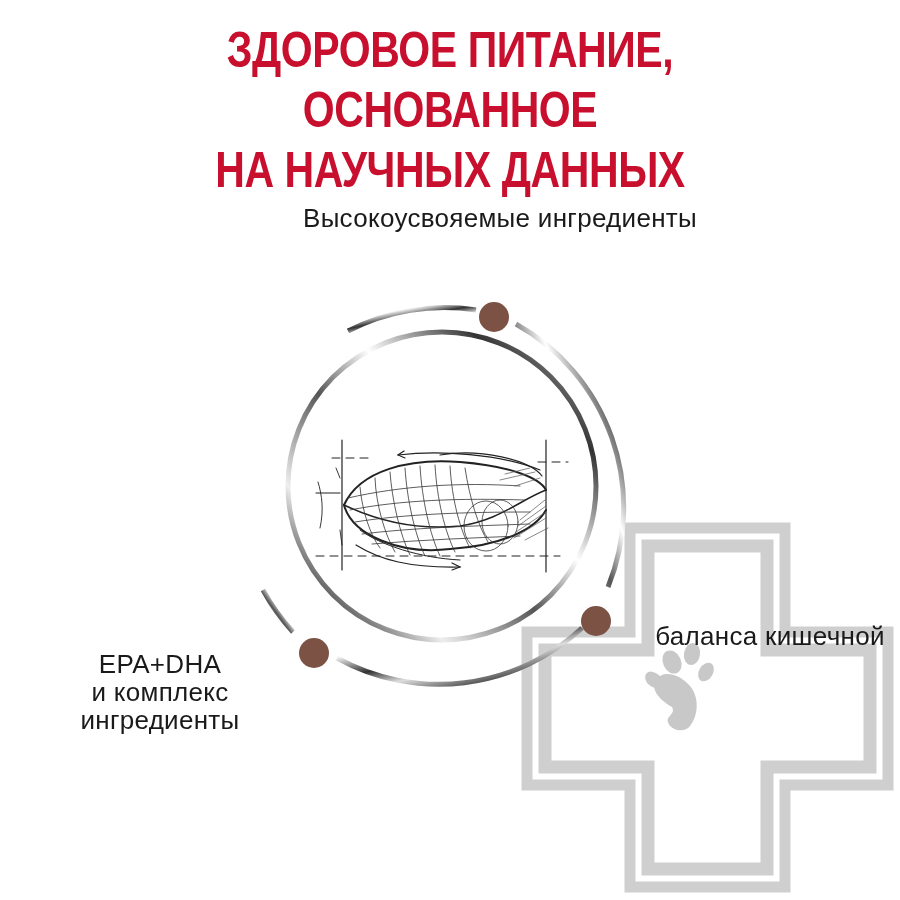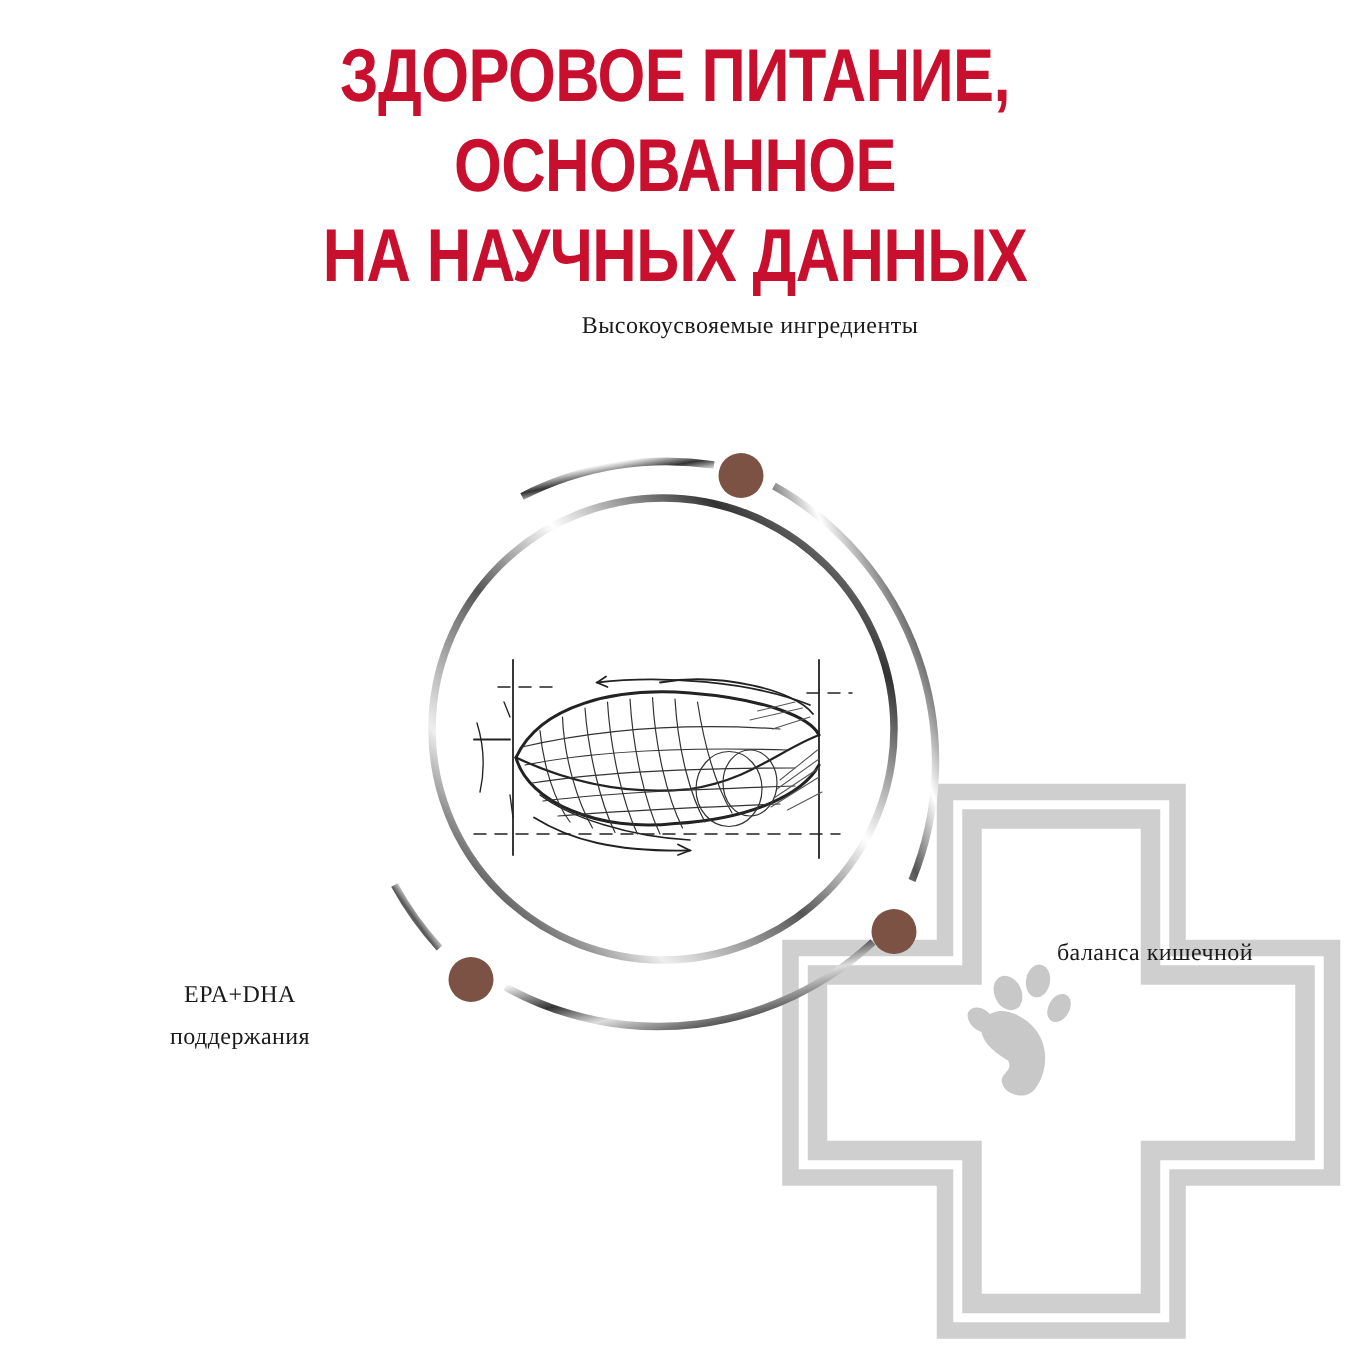--- a/index.html
+++ b/index.html
@@ -5,22 +5,22 @@
   html, body { margin: 0; padding: 0; background: #ffffff; }
   body { width: 900px; height: 900px; position: relative; overflow: hidden; font-family: "DejaVu Sans", sans-serif; }
   .title {
     position: absolute; left: 0; top: 20px; width: 900px; text-align: center;
     font-family: "Liberation Sans", sans-serif; font-weight: bold;
     font-size: 50px; line-height: 60px; letter-spacing: -0.5px;
     transform: scaleX(0.82); transform-origin: center top;
   }
   .title span { display: block; }
   .caption {
-    position: absolute; color: #1a1a1a; font-family: Liberation Serif, serif;
-    font-size: 16px; line-height: 28px; text-align: center; letter-spacing: 0.3px;
+    position: absolute; color: #1a1a1a; font-family: Liberation Sans, sans-serif;
+    font-size: 26px; line-height: 28px; text-align: center; letter-spacing: 0.3px;
   }
   .caption span { display: block; }
   .cap-top { left: 240px; top: 204px; width: 520px; }
   .cap-left { left: 40px; top: 650px; width: 240px; }
   .cap-right { left: 640px; top: 622px; width: 260px; }
   svg.art { position: absolute; left: 0; top: 0; }
 </style>
 </head>
 <body>
 
@@ -134,18 +134,19 @@
   <span>ЗДОРОВОЕ ПИТАНИЕ, ОСНОВАННОЕ</span>
   <span>НА НАУЧНЫХ ДАННЫХ</span>
 </div>
 
 <div class="caption cap-top">
   <span>Высокоусвояемые ингредиенты</span>
 </div>
 
 <div class="caption cap-left">
   <span>EPA+DHA</span>
-  <span>поддержания</span>
+  <span>и комплекс</span>
+  <span>ингредиенты</span>
 </div>
 
 <div class="caption cap-right">
   <span>баланса кишечной</span>
 </div>
 
 </body></html>

